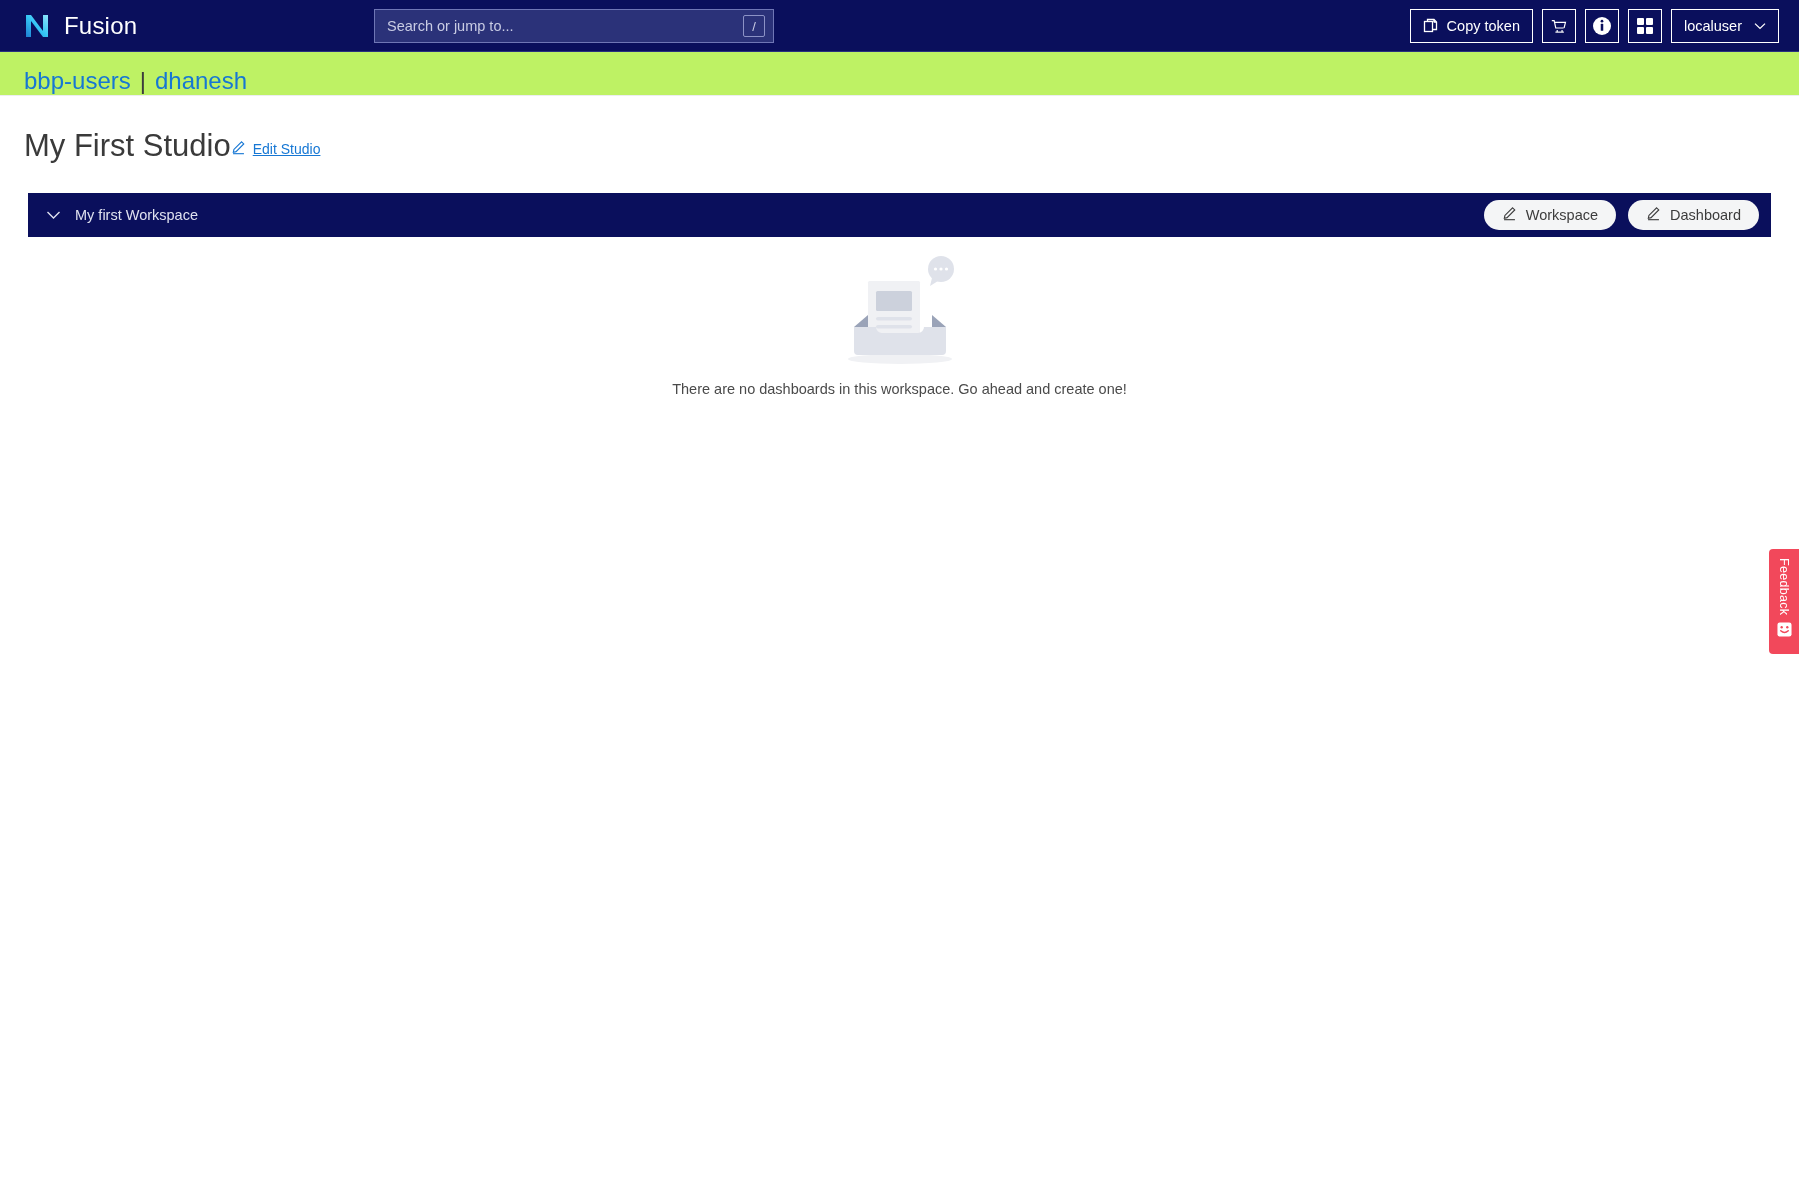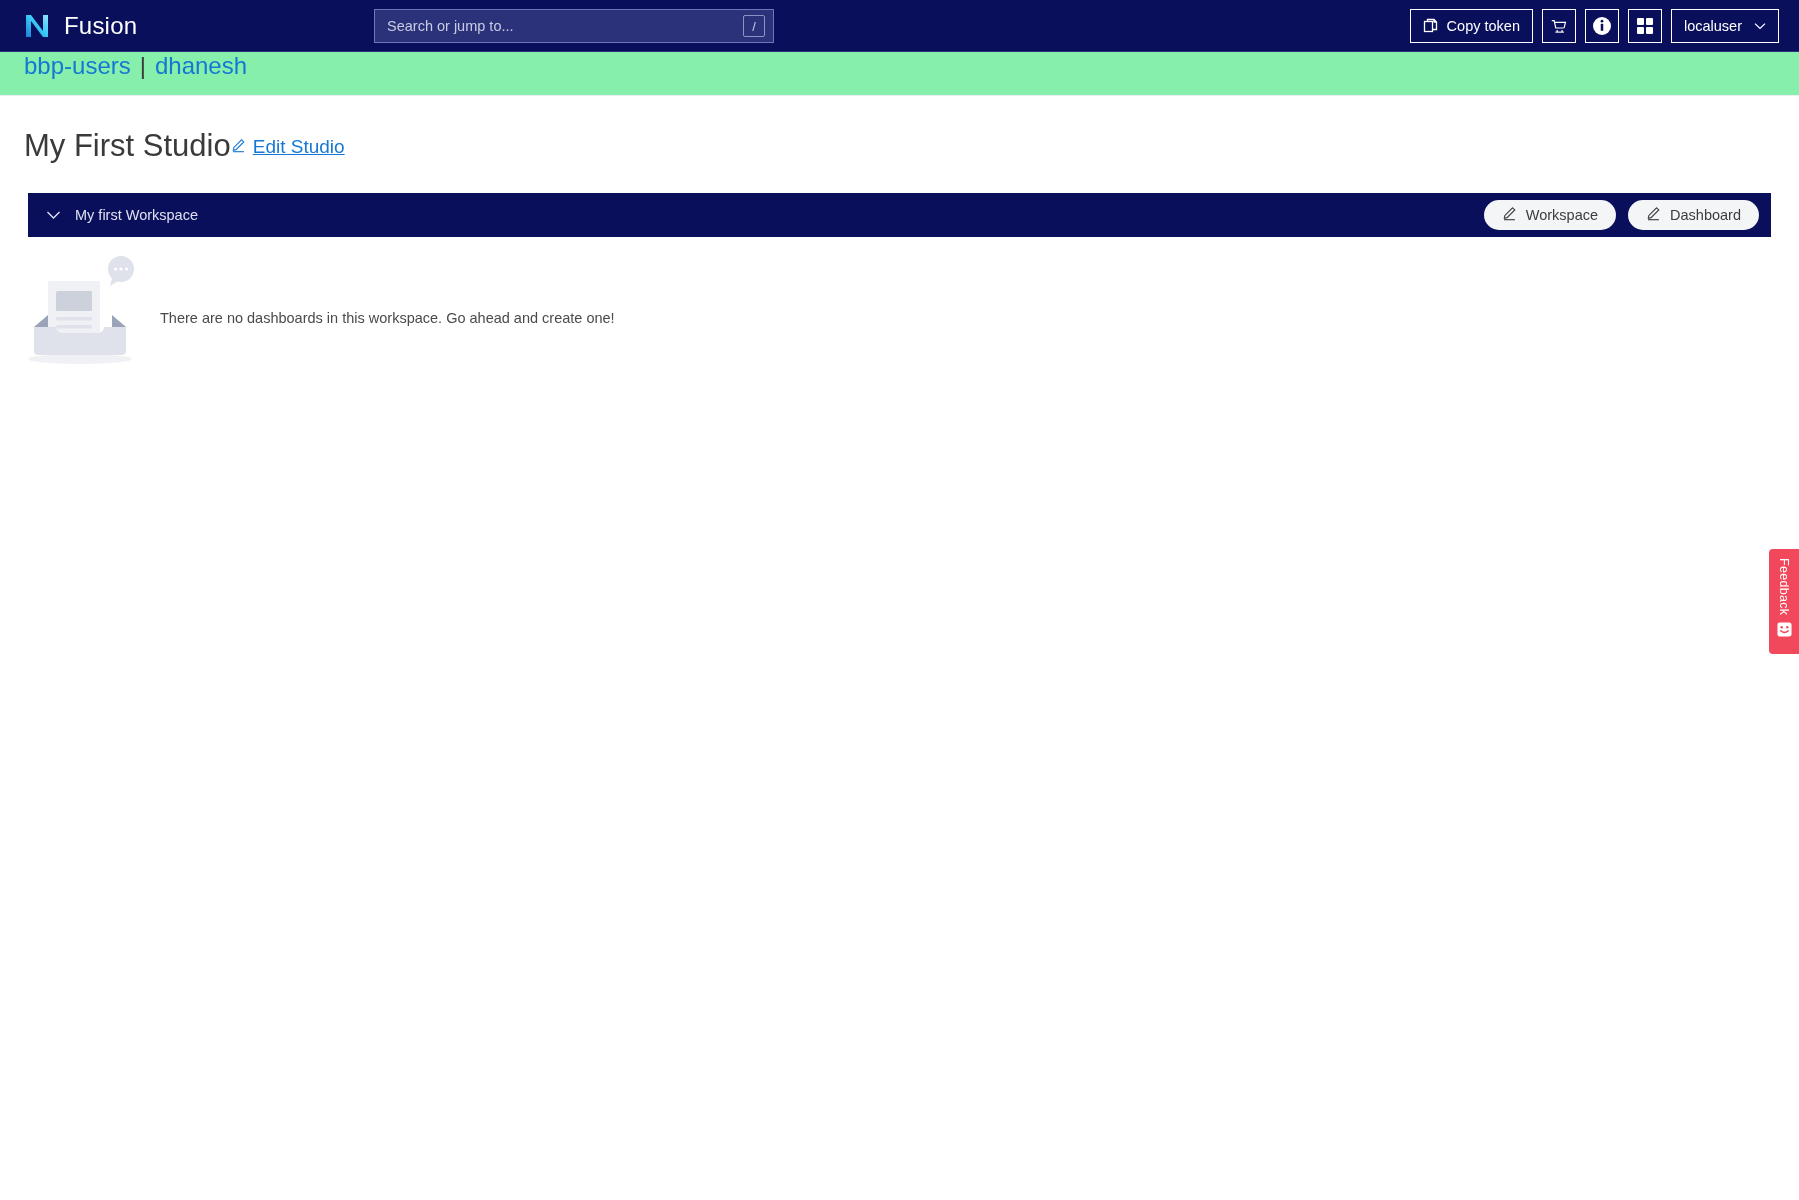--- a/index.html
+++ b/index.html
@@ -81,23 +81,23 @@
     cursor: pointer;
     font-family: "Liberation Sans", sans-serif;
   }
   .tbtn.icon-only { width: 34px; padding: 0; }
   .tbtn svg { display: block; }
   .chev-sm { margin-left: 4px; }
 
   
   .crumbbar {
     height: 44px;
-    background: #86efac;
-    display: flex;
-    align-items: flex-start;
+    background: #bef264;
+    display: flex;
+    align-items: flex-end;
     padding-left: 24px;
     border-bottom: 1px solid #eceef0;
   }
   .crumb-link {
     color: #1677d4;
     font-size: 24px;
     text-decoration: none;
     cursor: pointer;
   }
   .crumb-sep {
@@ -116,21 +116,21 @@
     font-size: 31px;
     color: #3a3a3a;
     font-weight: 400;
     line-height: 1;
   }
   .edit-link {
     display: flex;
     align-items: center;
     gap: 7px;
     color: #1677d4;
-    font-size: 19px;
+    font-size: 14px;
     text-decoration: none;
     cursor: pointer;
     padding-bottom: 3px;
   }
   .edit-link .lbl { text-decoration: underline; }
 
   
   .ws-bar {
     margin: 32px 28px 0 28px;
     height: 44px;
@@ -161,20 +161,21 @@
     gap: 9px;
     padding: 0 18px;
     cursor: pointer;
     font-family: "Liberation Sans", sans-serif;
   }
 
   
   .empty {
     margin-top: 18px;
     display: flex;
+    flex-direction: column;
     align-items: center;
   }
   .empty-art { width: 160px; height: 112px; }
   .empty-text {
     margin-top: 14px;
     font-size: 14.5px;
     color: #4a4a4a;
   }
 
   

